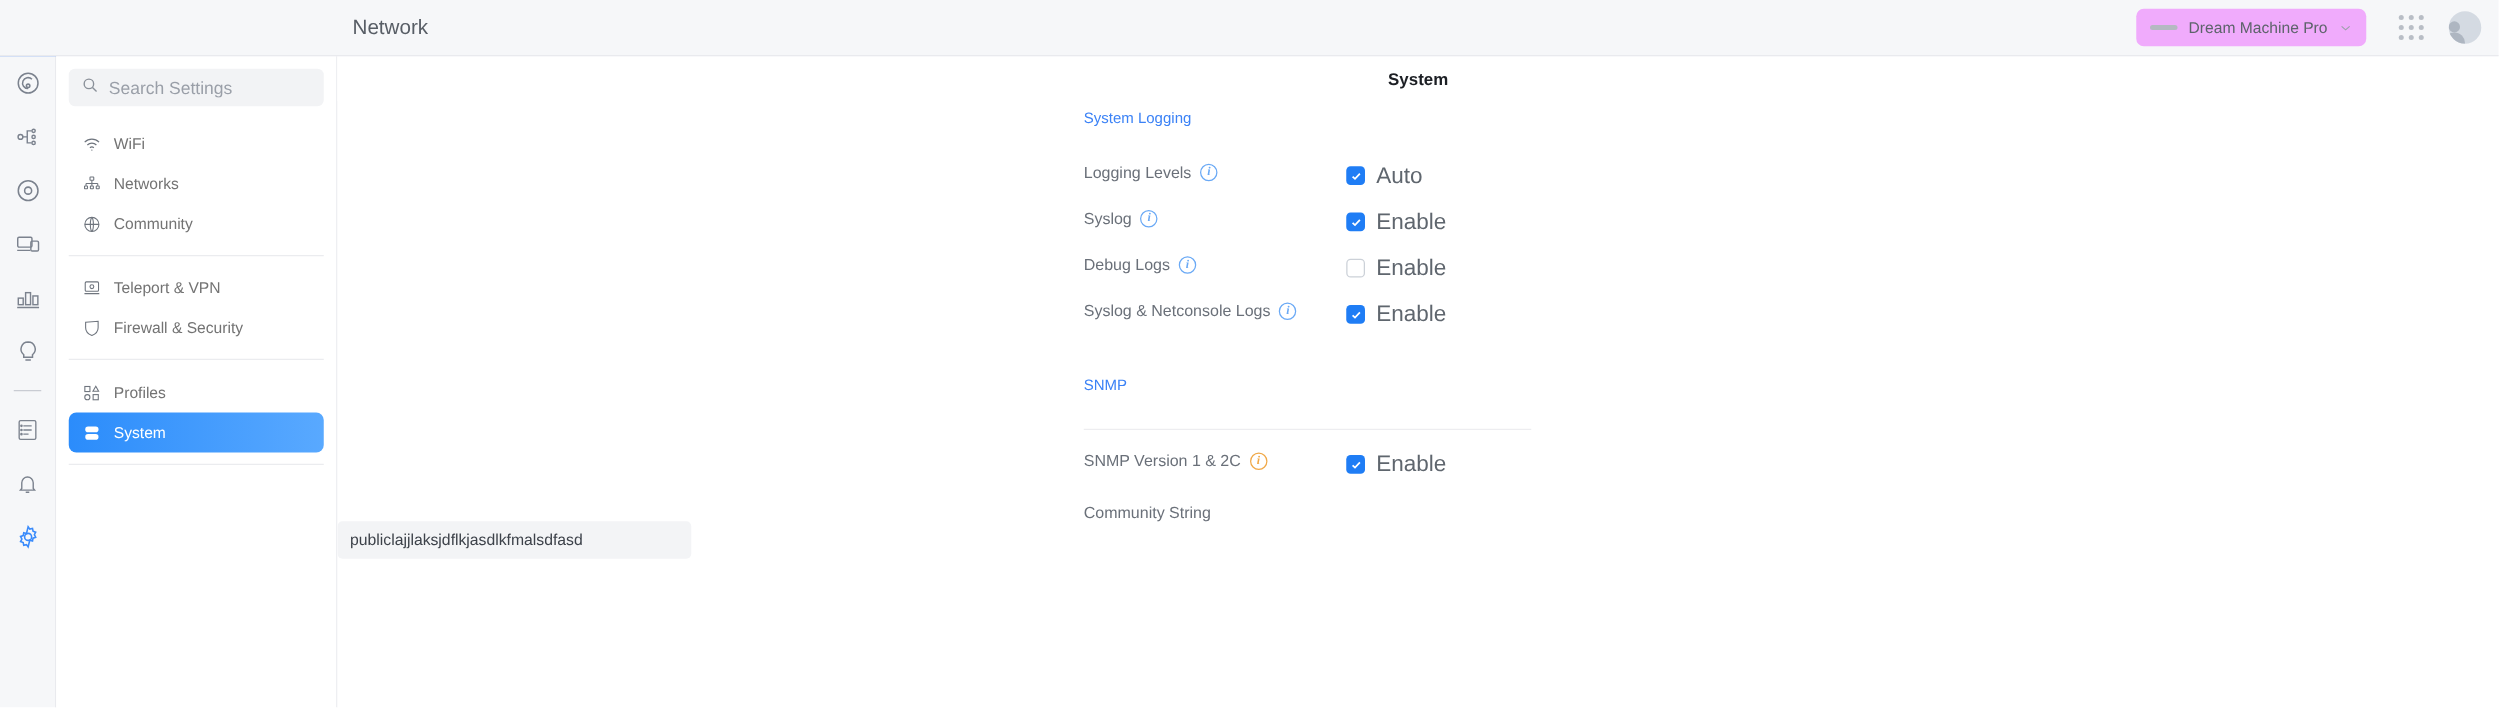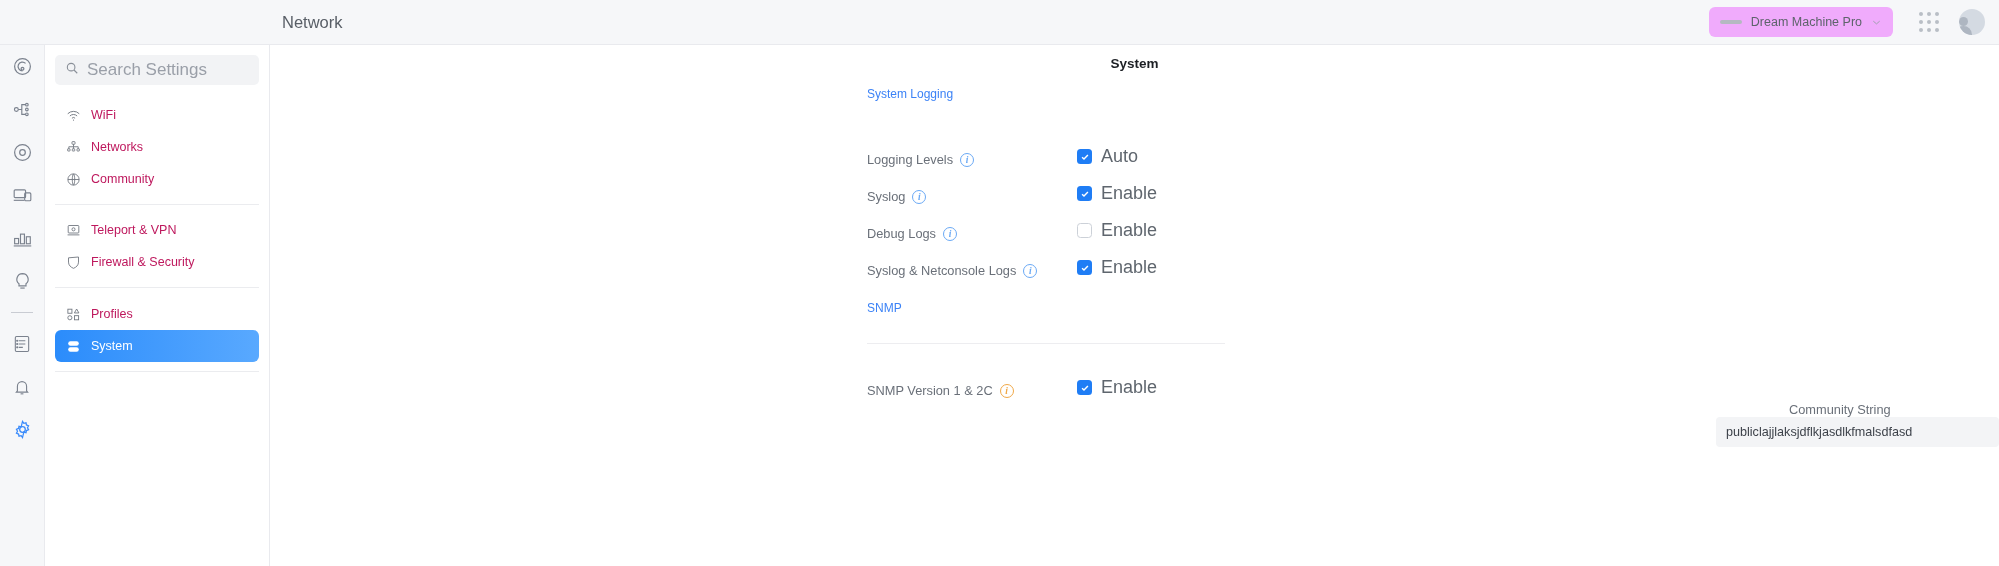--- a/index.html
+++ b/index.html
@@ -57,32 +57,32 @@
   }
   .search-wrap { padding: 9px 10px 0 10px; }
   .search-box {
     height: 30px; background: #f2f3f5; border-radius: 5px;
     display: flex; align-items: center; gap: 8px; padding: 0 10px;
   }
   .search-box svg { flex: 0 0 auto; color: #8a9099; }
   .search-box input {
     border: none; outline: none; background: transparent;
     font-family: "Liberation Sans", sans-serif;
-    font-size: 17px; color: #4a4f57; width: 100%;
+    font-size: 14px; color: #4a4f57; width: 100%;
   }
   .search-box input::placeholder { color: #9a9fa8; }
 
   .nav-group { padding: 0 10px; }
   .nav-group.g1 { margin-top: 14px; }
   .nav-group.g2 { margin-top: 9px; }
   .nav-group.g3 { margin-top: 10px; }
   .nav-item {
     height: 32px; display: flex; align-items: center; gap: 10px;
     padding: 0 10px; border-radius: 6px;
-    font-size: 12.5px; color: #be185d;
+    font-size: 12.5px; color: #737373;
   }
   .nav-item .ico { width: 16px; height: 16px; display: flex; align-items: center; justify-content: center; color: #6f757e; flex: 0 0 16px; }
   .nav-item.selected {
     background: linear-gradient(90deg,#2b8cfb 0%,#59a9ff 100%);
     color: #ffffff;
   }
   .nav-item.selected .ico { color: #ffffff; }
   .nav-sep { height: 1px; background: #ebecef; margin: 9px 10px 0 10px; }
 
   
@@ -123,21 +123,21 @@
     background: #ffffff;
   }
   .page-head .t { font-size: 13.5px; color: #1c1f24; font-weight: 700; }
 
   .content { position: absolute; top: 81px; left: 0; right: 0; bottom: 0; overflow: hidden; }
   .section-title {
     font-size: 12px; font-weight: 400; color: #3b82f6;
     margin-left: 597px;
   }
   .row {
-    display: flex; align-items: flex-end;
+    display: flex; align-items: flex-start;
     height: 37px;
   }
   .row .label {
     width: 210px; margin-left: 597px;
     font-size: 12.8px; color: #6a7079;
     display: flex; align-items: center; gap: 7px;
   }
   .info {
     width: 14px; height: 14px; border-radius: 50%;
     border: 1.2px solid #6aa9f5; color: #6aa9f5;

